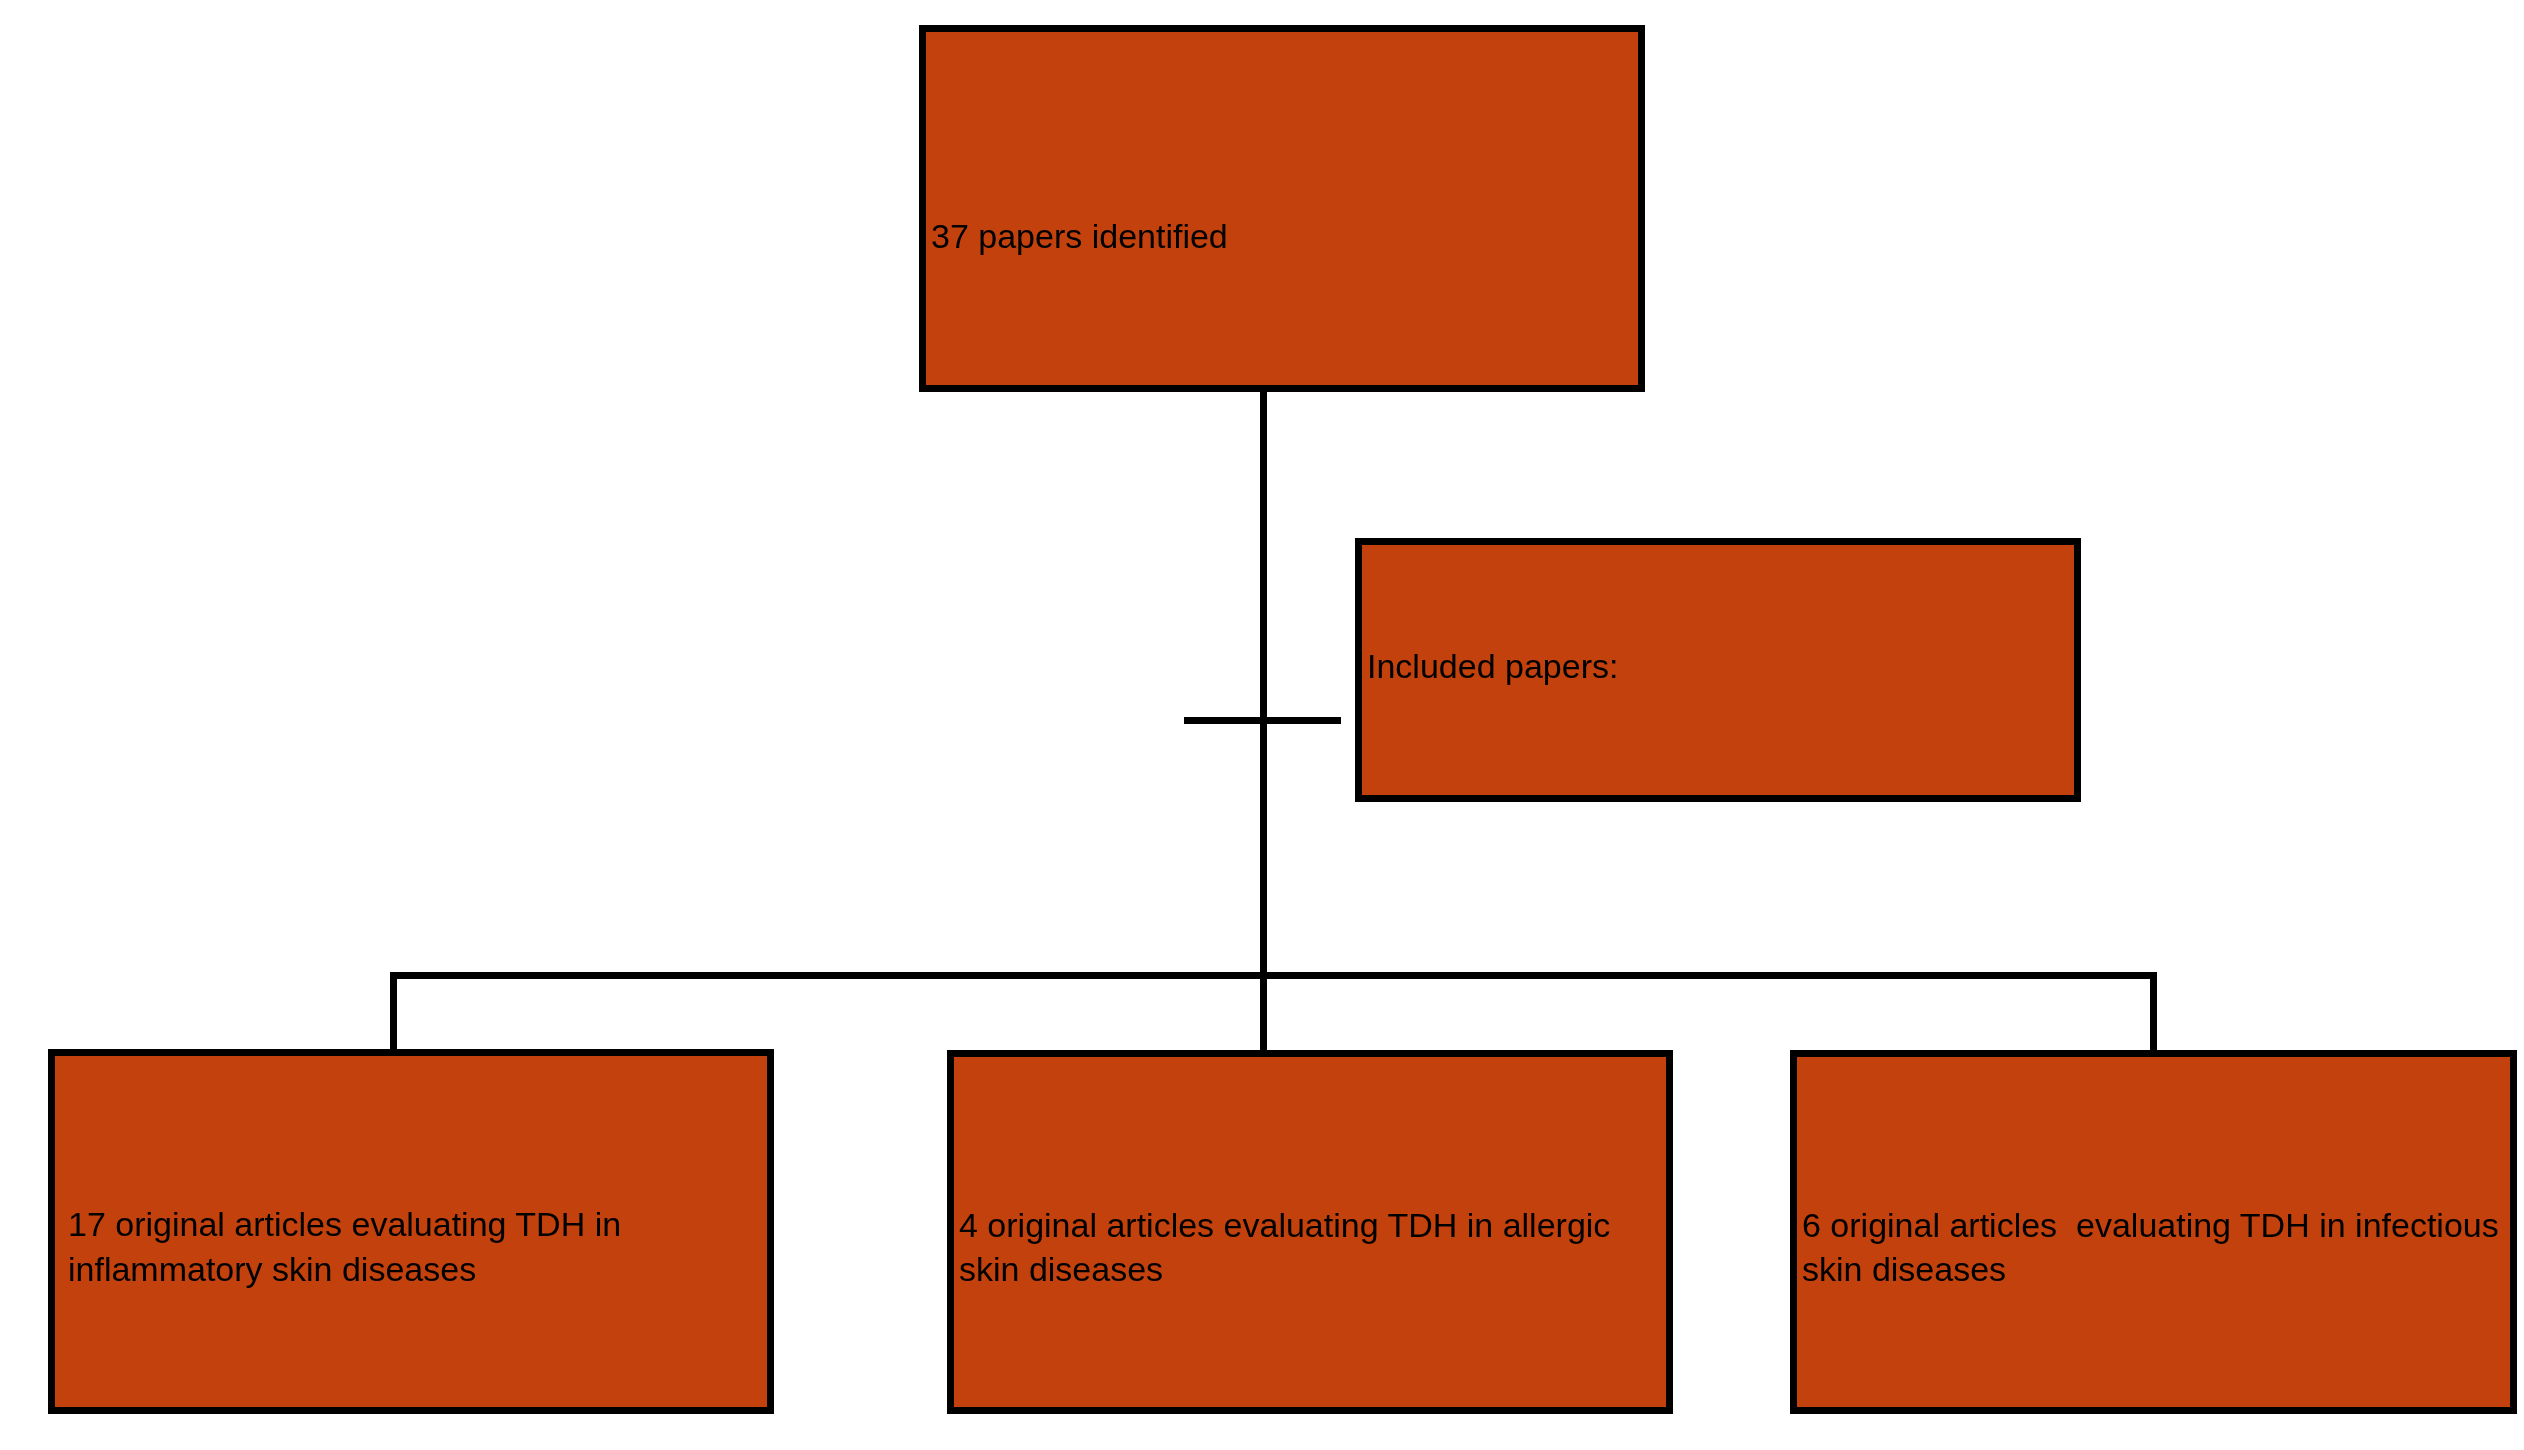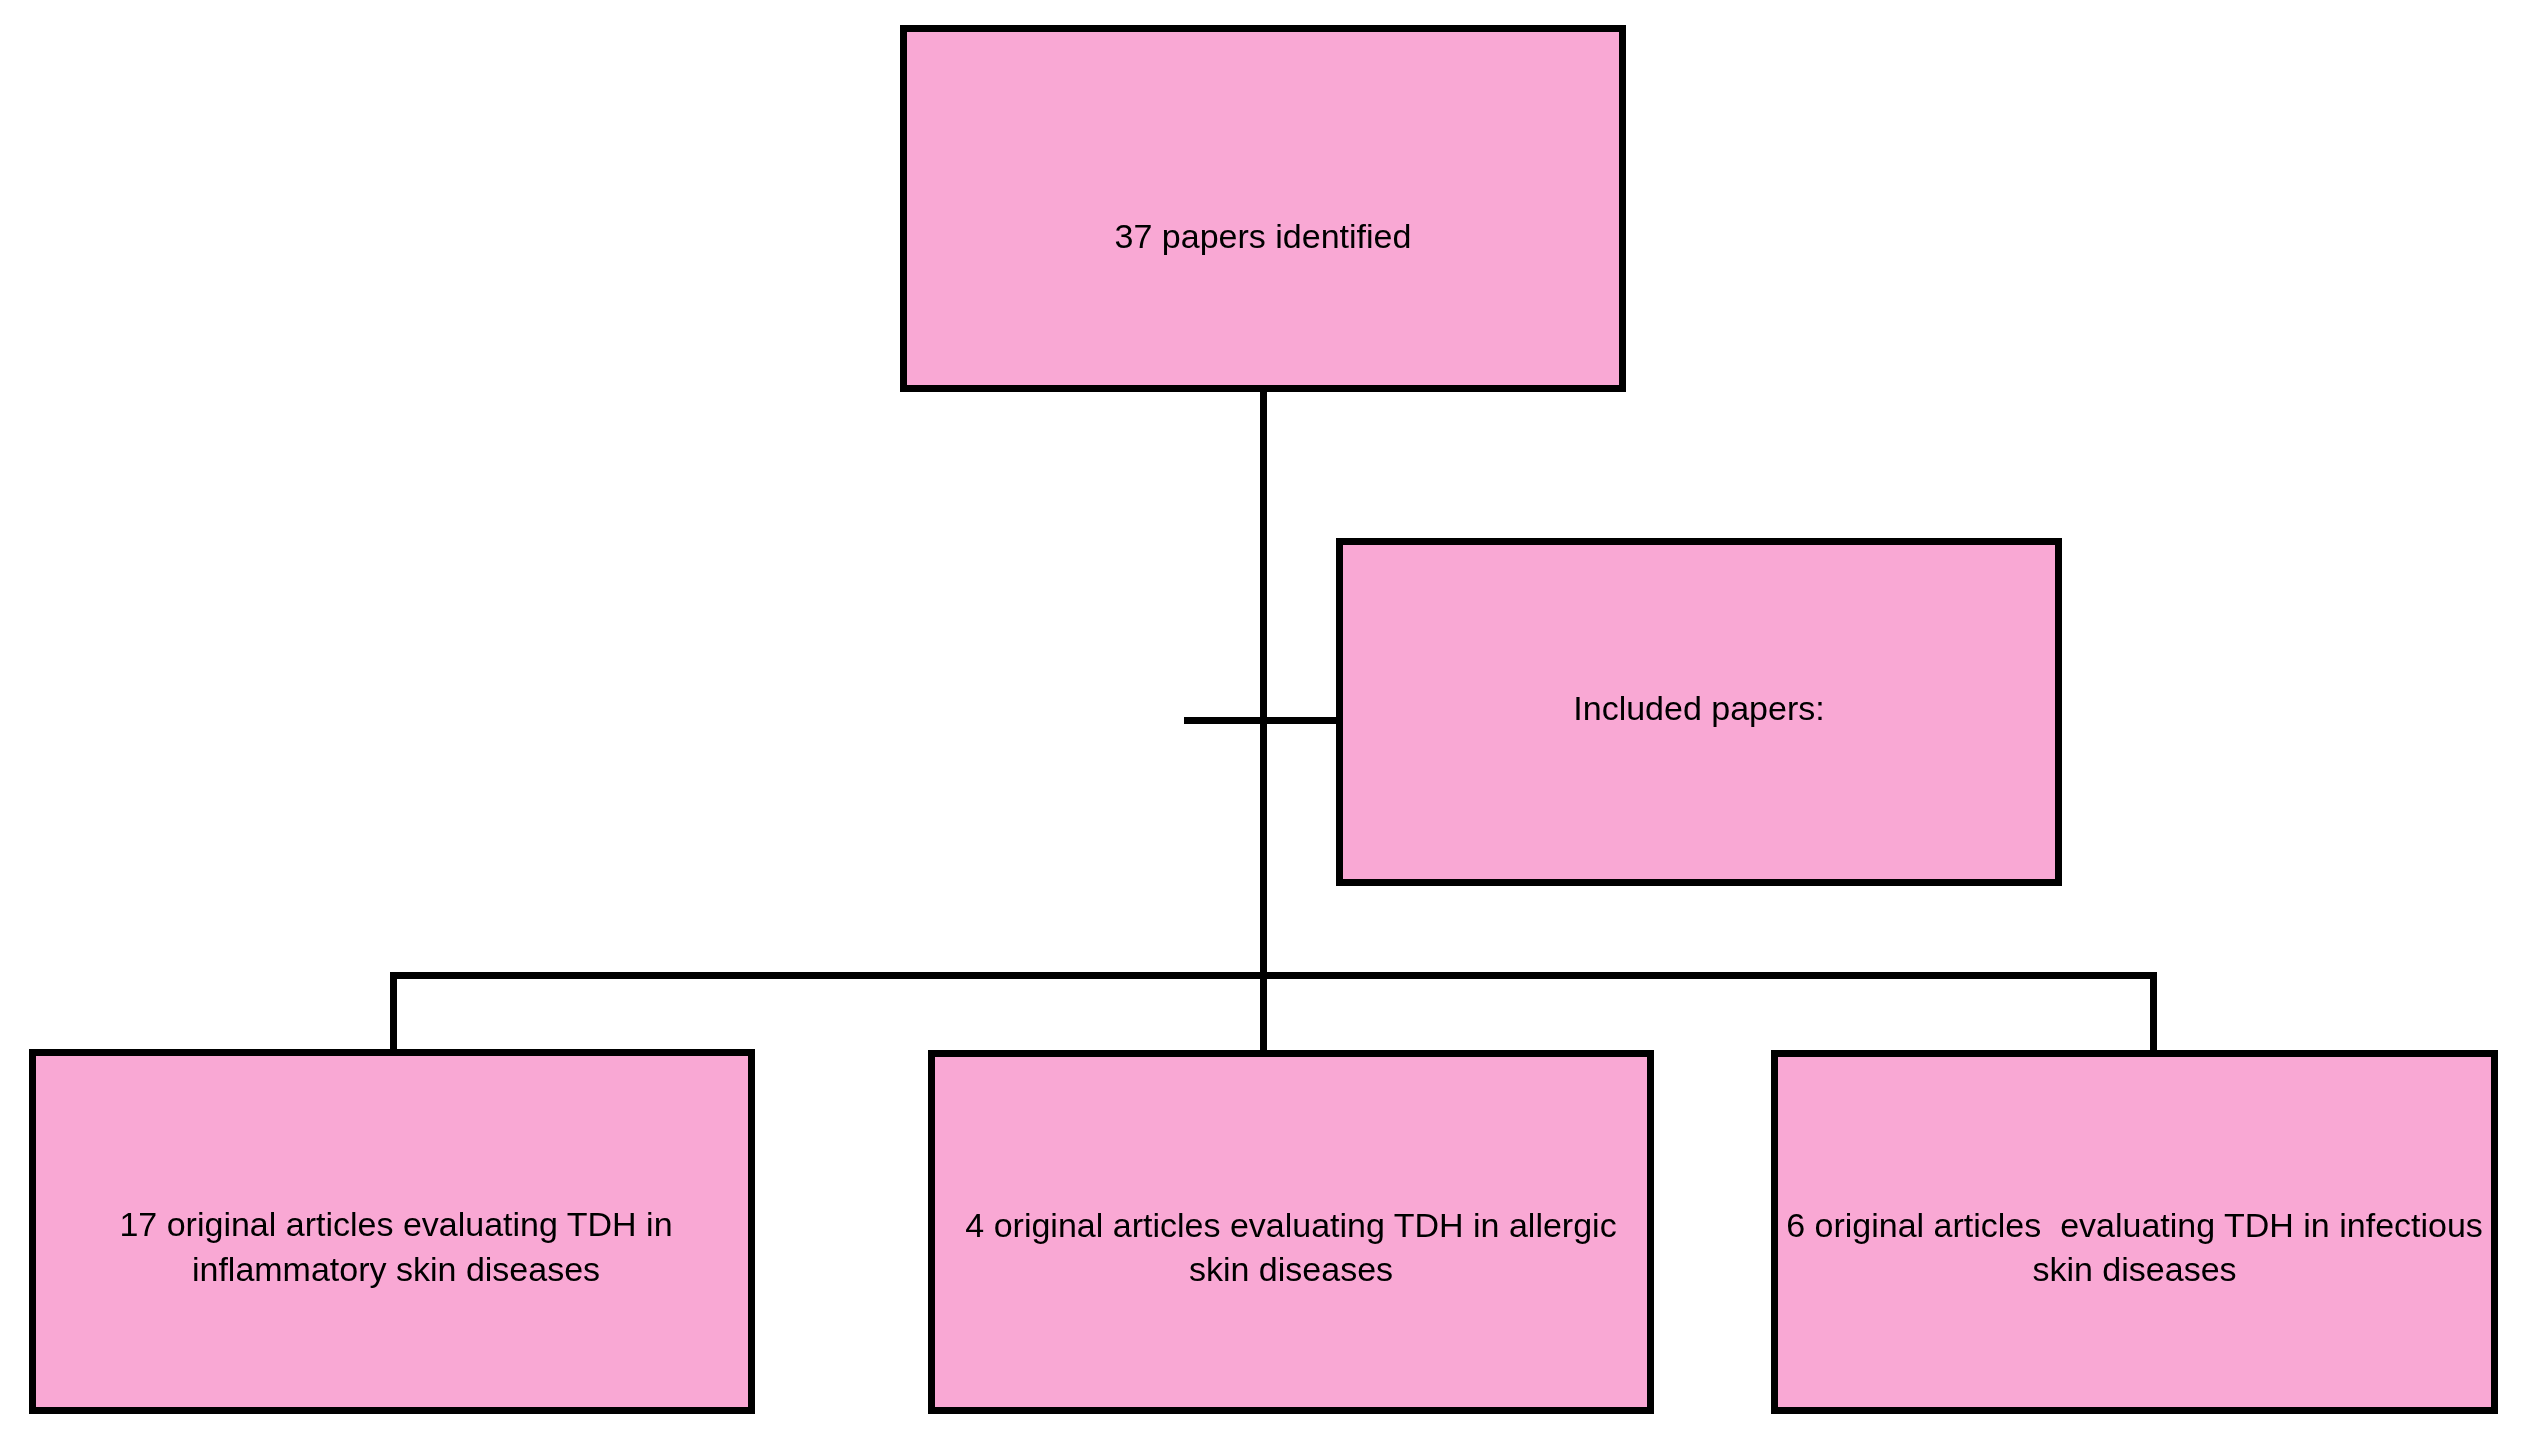--- a/index.html
+++ b/index.html
@@ -16,48 +16,49 @@
     width: 2525px;
     height: 1451px;
     background: #ffffff;
     overflow: hidden;
   }
 
   
   .node {
     position: absolute;
     box-sizing: border-box;
-    background: #f9a8d4;
+    background: #c2410c;
     border: 7.4px solid #000000;
     display: flex;
     align-items: center;
     justify-content: center;
-    text-align: center;
+    text-align: left;
     z-index: 3;
+    margin-left: 19px;
   }
   .node-inner {
     width: 100%;
     padding: 0 5px;
     box-sizing: border-box;
     color: #000000;
     font-size: 34px;
     line-height: 1.30;
     white-space: pre-wrap;
   }
   .node-line {
     display: block;
   }
   .node-line.spacer-after {
     margin-bottom: 21.4px;
   }
 
   
   #node-identified   { left: 900px; top:   25px; width: 726px; height: 367px; }
   #node-excluded     { left:  464px; top:  538px; width: 726px; height: 365px; }
-  #node-included     { left: 1336px; top:  538px; width: 726px; height: 348px; }
+  #node-included     { left: 1336px; top:  538px; width: 726px; height: 264px; }
   #node-inflammatory { left:   29px; top: 1049px; width: 726px; height: 365px; }
   #node-allergic     { left: 928px; top: 1050px; width: 726px; height: 364px; }
   #node-infectious   { left: 1771px; top: 1050px; width: 727px; height: 364px; }
 
   
   #node-identified .node-inner  { transform: translateY(28px); }
   #node-excluded .node-inner    { transform: translateY(-5px); }
   #node-included .node-inner    { transform: translateY(6.6px); }
   #node-inflammatory .node-inner{ transform: translateY(15px); padding-left: 13px; }
   #node-allergic .node-inner    { transform: translateY(15px); }

